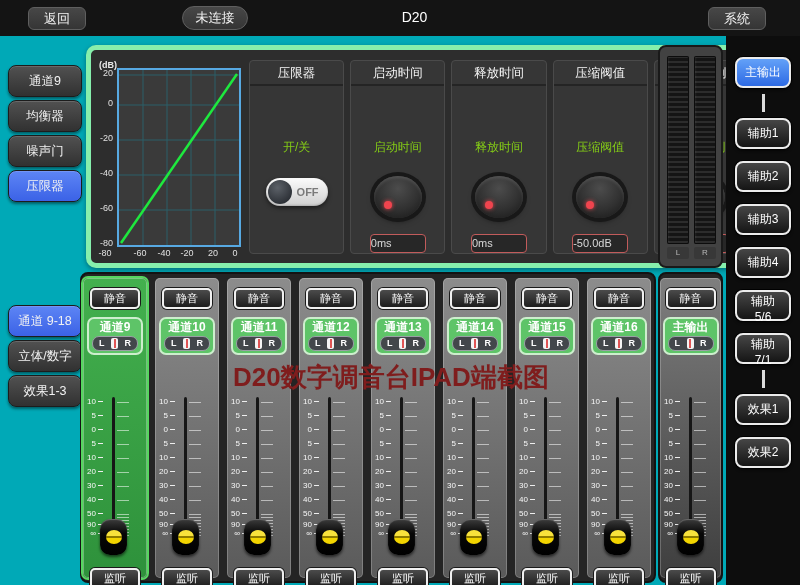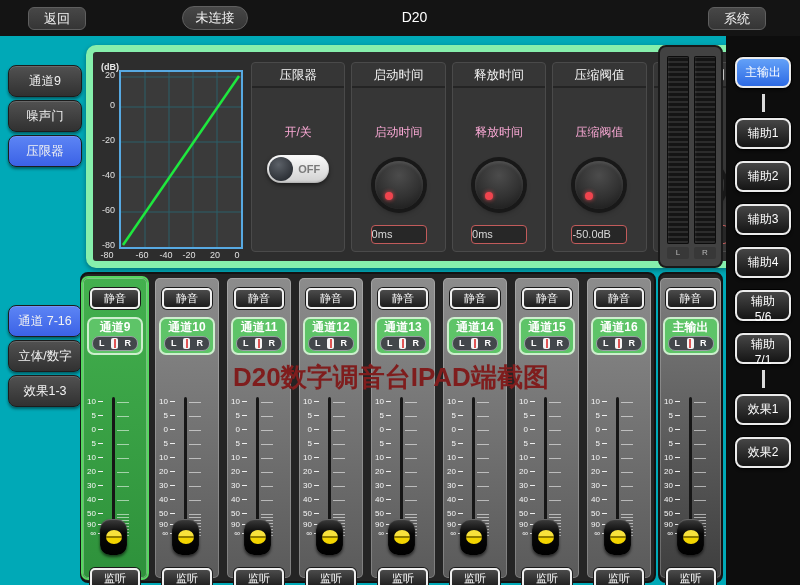--- a/index.html
+++ b/index.html
@@ -17,42 +17,42 @@
   
   .left-nav{position:absolute;left:8px;top:65px;width:74px;}
   .bank-nav{position:absolute;left:8px;top:305px;width:74px;}
   .nav-btn{display:block;width:74px;height:32px;margin:0 0 3px 0;border-radius:8px;
            background:linear-gradient(#515151,#313131);border:1px solid #1c1c1c;color:#f2f2f2;
            font-size:12.5px;font-family:inherit;cursor:pointer;
            box-shadow:0 2px 3px rgba(0,0,0,.45), inset 0 1px 0 rgba(255,255,255,.14);}
   .nav-btn.active{background:linear-gradient(#5d85f5,#3b62e6);}
   
   .comp-panel{position:absolute;left:86px;top:45px;width:680px;height:223px;background:#2d2d2d;
-              border:7px solid #86efac;border-radius:10px;box-sizing:border-box;
+              border:5px solid #86efac;border-radius:10px;box-sizing:border-box;
               box-shadow:0 2px 5px rgba(0,0,0,.35);}
   .plot{position:absolute;left:26px;top:18px;width:120px;height:175px;background:#3a3a3a;
         border:2px solid #57a9e2;box-sizing:content-box;}
   .db-label{position:absolute;left:8px;top:10px;font-size:9px;font-weight:bold;color:#e8e8e8;}
   .ylab{position:absolute;left:0;width:22px;text-align:right;font-size:9px;color:#e0e0e0;
         transform:translateY(-50%);}
   .xlab{position:absolute;top:198px;font-size:9px;color:#e0e0e0;transform:translateX(-50%);}
   .cols{position:absolute;left:158px;top:10px;right:12px;bottom:9px;display:flex;gap:6px;}
   .col{flex:1;background:#363636;border:1px solid #4a4a4a;border-radius:4px;box-sizing:border-box;
        display:flex;flex-direction:column;align-items:center;}
   .col-h{width:100%;height:25px;line-height:25px;text-align:center;color:#f5f5f5;font-size:12.5px;
          border-bottom:2px solid #242424;box-sizing:border-box;}
-  .col-label{margin-top:36px;font-size:12px;color:#f9a8d4;}
+  .col-label{margin-top:53px;font-size:12px;color:#84cc16;}
   .knob{margin-top:20px;width:48px;height:48px;border-radius:50%;position:relative;cursor:pointer;
         background:radial-gradient(circle at 50% 30%, #4c4c4c, #313131 55%, #232323 78%);
         box-shadow:0 0 0 4px #181818, 0 3px 6px rgba(0,0,0,.55), inset 0 2px 3px rgba(255,255,255,.12);}
   .knob .dot{position:absolute;left:10px;bottom:9px;width:8px;height:8px;border-radius:50%;
              background:#f0444e;box-shadow:0 0 4px #f0444e;}
   .val{margin-top:16px;width:54px;height:17px;line-height:17px;font-size:11px;
        color:#d8d8d8;background:#272727;border:1.5px solid #c25b5b;border-radius:4px;}
-  .toggle{margin-top:14px;width:62px;height:28px;border-radius:15px;position:relative;cursor:pointer;
+  .toggle{margin-top:22px;width:62px;height:28px;border-radius:15px;position:relative;cursor:pointer;
           background:linear-gradient(#fbfbfb,#d0d0d0);
           box-shadow:0 2px 4px rgba(0,0,0,.5), inset 0 -1px 2px rgba(0,0,0,.18);}
   .toggle .tknob{position:absolute;left:2px;top:2px;width:24px;height:24px;border-radius:50%;
           background:radial-gradient(circle at 40% 32%, #5c6168, #2e3238 72%);}
   .toggle .tlabel{position:absolute;right:9px;top:0;line-height:28px;font-size:11px;font-weight:bold;
           color:#7a7a7a;}
   
   .meter-panel{position:absolute;left:658px;top:45px;width:65px;height:223px;background:#424242;
                border:2px solid #191919;border-radius:8px;box-sizing:border-box;}
   .meter{position:absolute;top:9px;width:22px;height:188px;border-radius:2px;
@@ -122,26 +122,27 @@
 
   <div class="topbar">
     <button class="tb-btn tb-back">返回</button>
     <button class="tb-btn tb-conn">未连接</button>
     <div class="tb-title">D20</div>
     <button class="tb-btn tb-sys">系统</button>
   </div>
 
   <nav class="left-nav" id="left-nav">
       <button class="nav-btn">通道9</button>
+      <button class="nav-btn">均衡器</button>
       <button class="nav-btn">噪声门</button>
       <button class="nav-btn active">压限器</button>
     </nav>
 
   <nav class="bank-nav" id="bank-nav">
-      <button class="nav-btn active">通道 7-16</button>
+      <button class="nav-btn active">通道 9-18</button>
       <button class="nav-btn">立体/数字</button>
       <button class="nav-btn">效果1-3</button>
     </nav>
 
   <section class="comp-panel">
     <span class="db-label">(dB)</span>
     <div class="plot">
       <svg width="120" height="175" viewBox="0 0 120 175">
         <g stroke="#2a5f68" stroke-width="1">
           <line x1="24" y1="0" x2="24" y2="175"></line>

